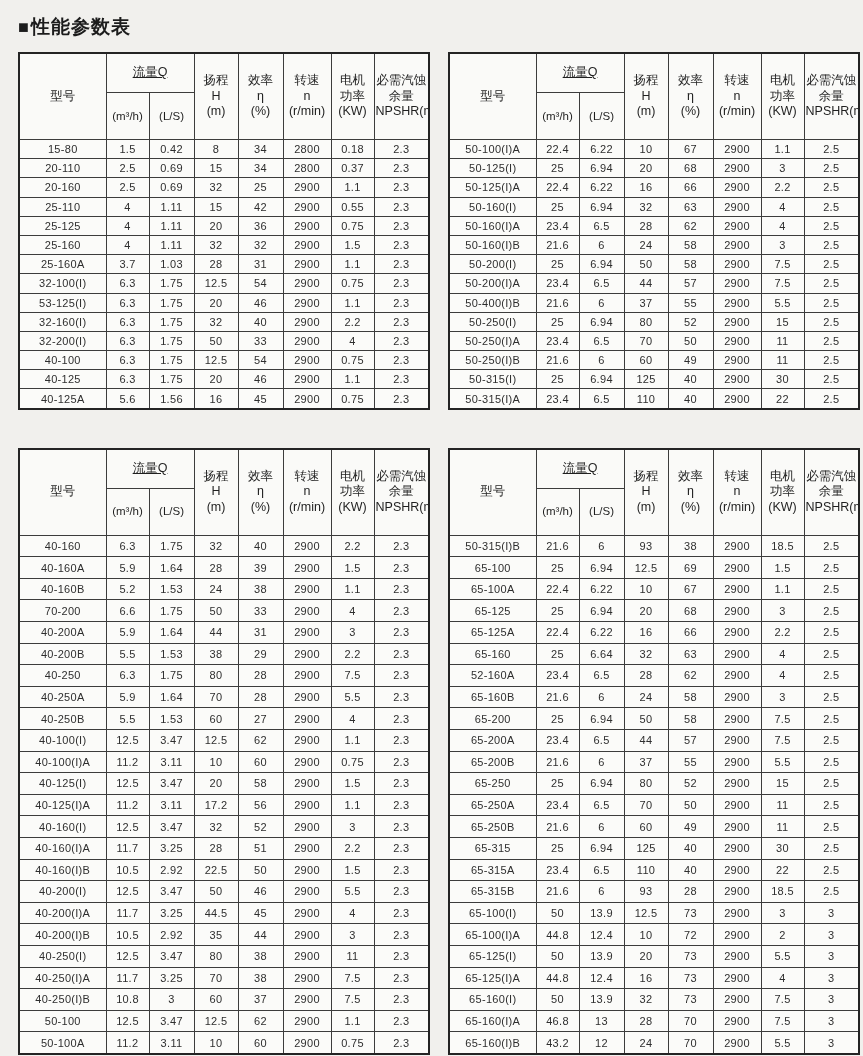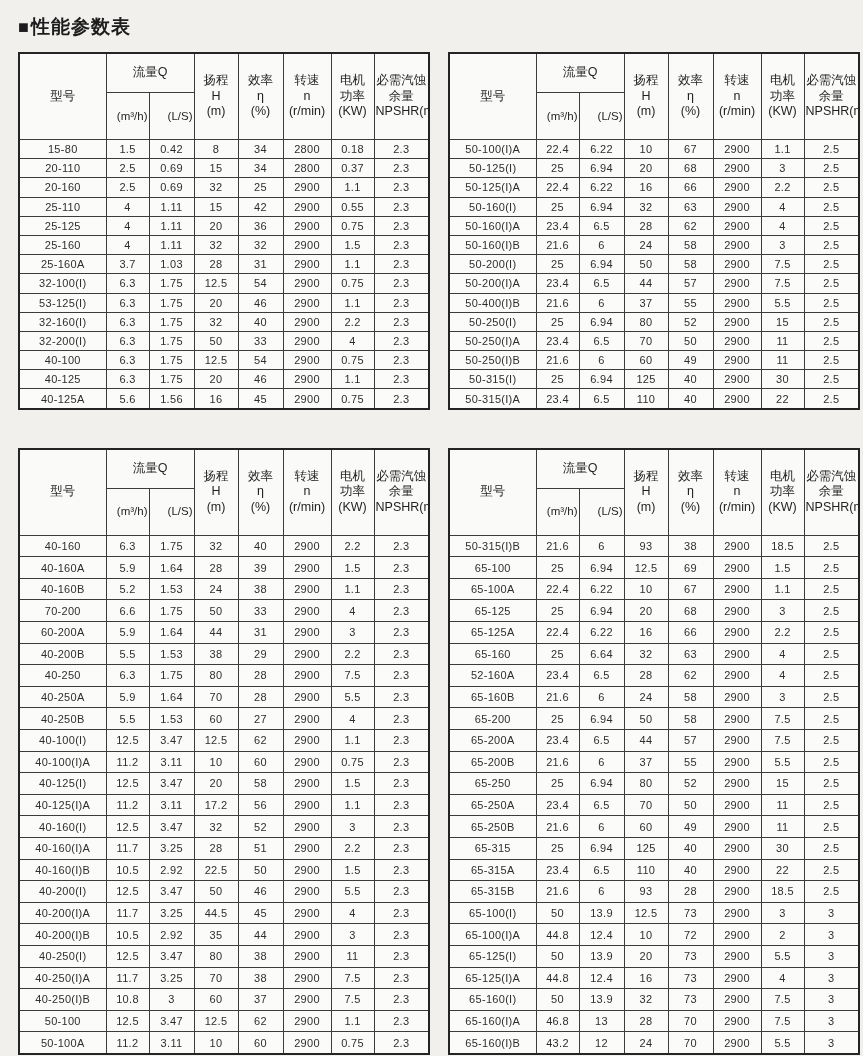--- a/index.html
+++ b/index.html
@@ -41,22 +41,22 @@
   }
   table.param{border:2px solid #242424;}
   table.param th{
     font-weight:normal;
     font-size:12.5px;
     color:#1f1f1f;
     white-space:pre-line;
     line-height:1.25;
     background:#fafaf8;
   }
-  table.param th.flow-top{height:38px;}
-  table.param th.sub{height:46px;font-size:11.5px;text-align:right;}
+  table.param th.flow-top{height:38px;text-decoration:underline;}
+  table.param th.sub{height:46px;font-size:11.5px;}
   table.param td{
     font-size:11px;
     color:#2e2e2e;
     letter-spacing:.3px;
   }
   table.t-top td{height:18.2px;}
   table.t-bottom td{height:20.6px;}
   
   col.c-model{width:87px;}
   col.c-m3h{width:43px;}
@@ -510,21 +510,21 @@
             <td>70-200</td>
             <td>6.6</td>
             <td>1.75</td>
             <td>50</td>
             <td>33</td>
             <td>2900</td>
             <td>4</td>
             <td>2.3</td>
           </tr>
           <tr>
-            <td>60-200A</td>
+            <td>40-200A</td>
             <td>5.9</td>
             <td>1.64</td>
             <td>44</td>
             <td>31</td>
             <td>2900</td>
             <td>3</td>
             <td>2.3</td>
           </tr>
           <tr>
             <td>40-200B</td>

